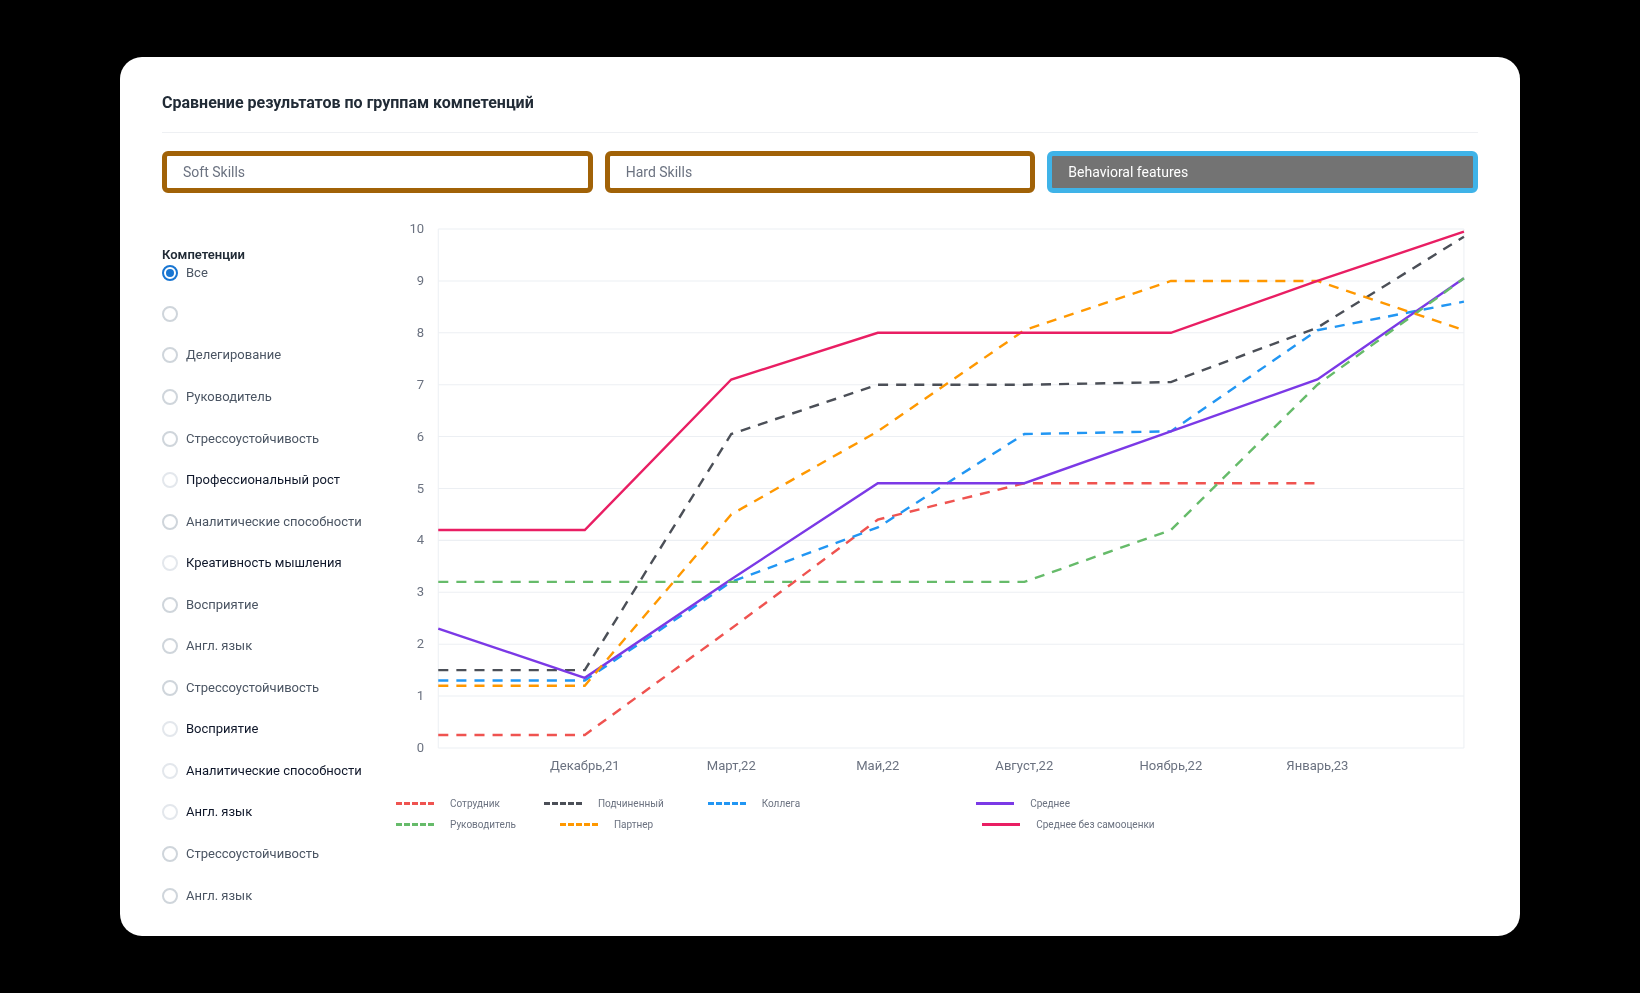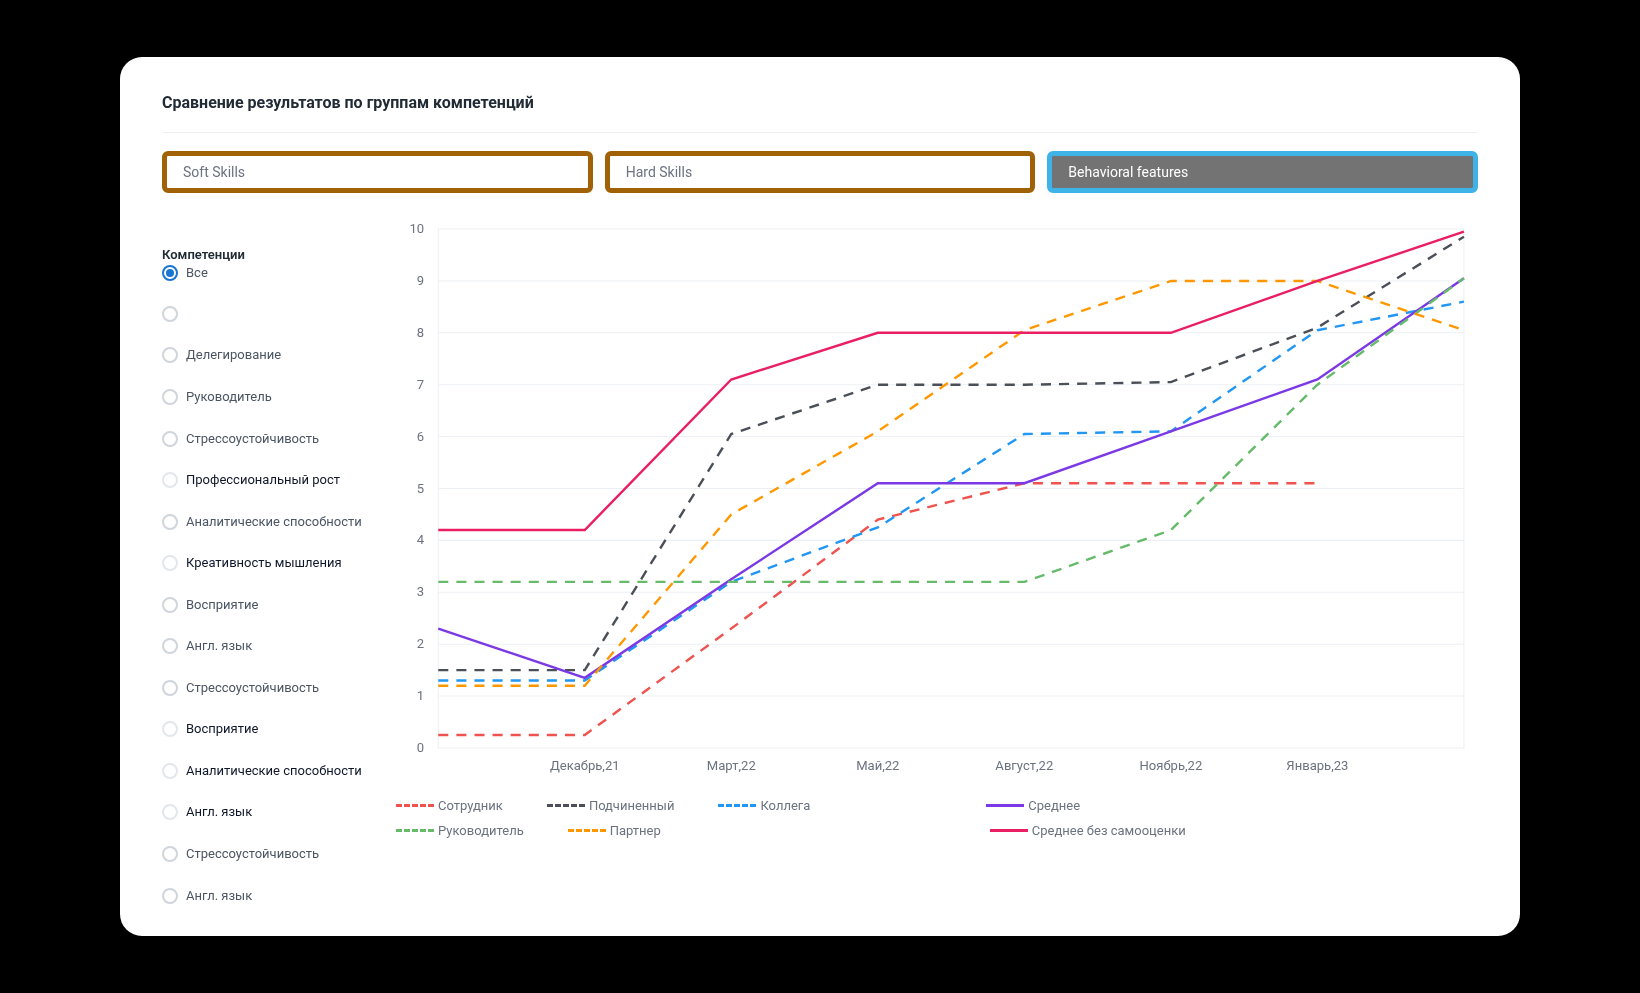--- a/index.html
+++ b/index.html
@@ -67,21 +67,21 @@
   .ytick { font-size: 13px; fill: #6b7280; text-anchor: end; }
   .xtick { font-size: 13px; fill: #6b7280; text-anchor: middle; }
   .grid { stroke: #eceff3; stroke-width: 1; }
   .series { fill: none; stroke-width: 2.4; }
   .dashed { stroke-dasharray: 10 8; }
 
   .legend {
     display: flex; flex-wrap: wrap; column-gap: 44px; row-gap: 10px;
     margin-top: 16px; padding-left: 4px;
   }
-  .legend-item { display: flex; align-items: center; gap: 4px; font-size: 13px; color: #6b7280; }
+  .legend-item { display: flex; align-items: center; gap: 16px; font-size: 10px; color: #6b7280; }
   .swatch { width: 38px; height: 0; border-top-width: 3px; border-top-style: solid; }
   .swatch.dashed { border-top-style: dashed; }
 </style>
 </head>
 <body>
 
 <div class="card">
   <div class="title">Сравнение результатов по группам компетенций</div>
   <div class="hr"></div>
 

